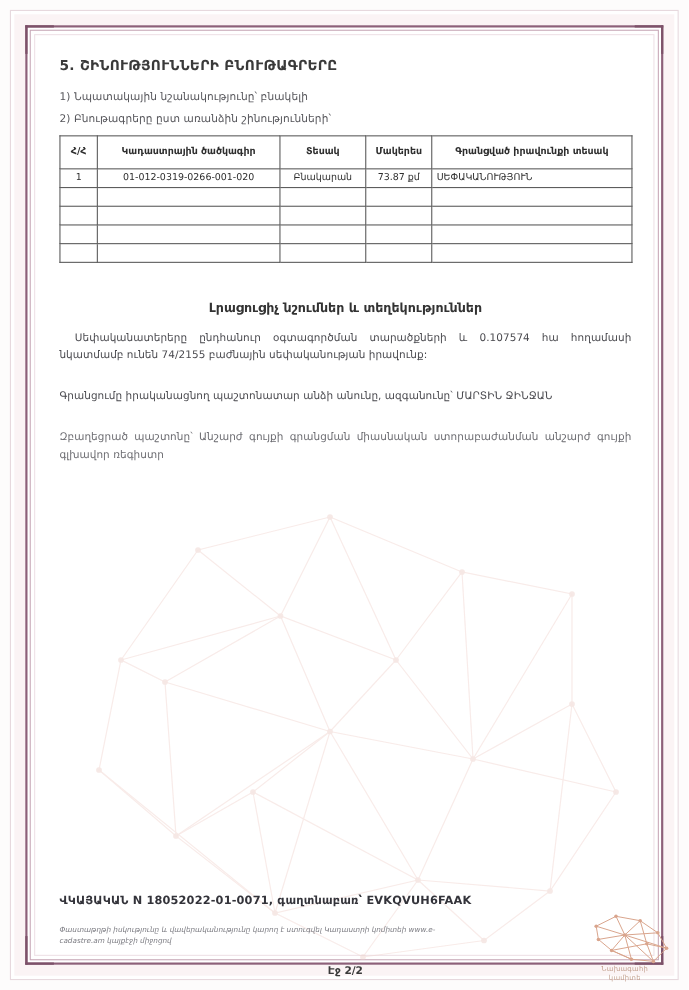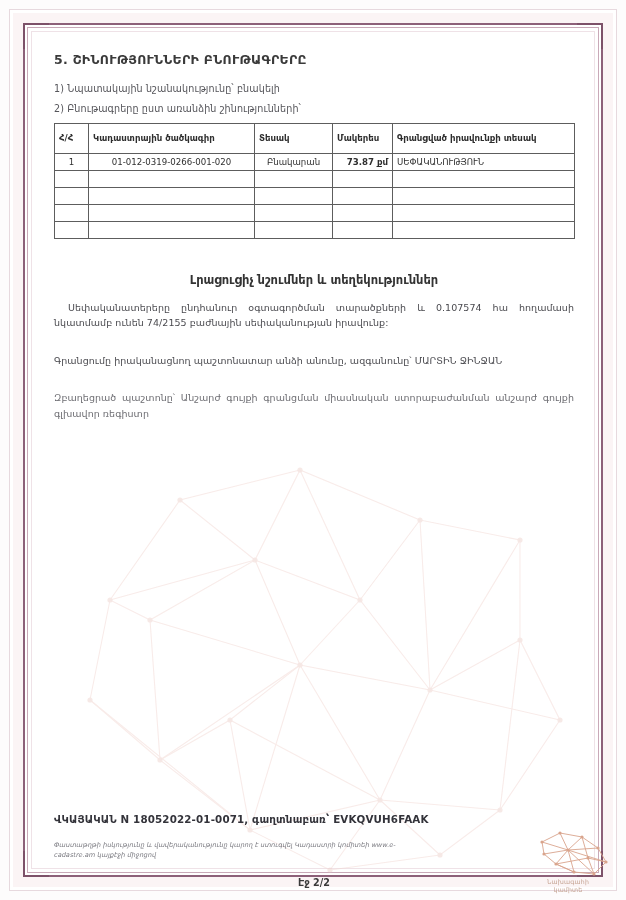--- a/index.html
+++ b/index.html
@@ -102,31 +102,31 @@
   }
   table.props th, table.props td {
     border: 1px solid #5d5d5d;
     font-size: 8.6px;
     color: #2e2e2e;
     padding: 3px 4px;
     vertical-align: middle;
   }
   table.props th {
     font-weight: bold;
-    text-align: left;
+    text-align: center;
     height: 30px;
     line-height: 1.25;
   }
   table.props td {
     height: 17px;
   }
   td.c-no   { text-align: center; }
   td.c-code { text-align: center;  padding-left: 5px; }
   td.c-type { text-align: center;  padding-left: 4px; }
-  td.c-area { text-align: right;  padding-left: 4px; font-weight: bold; }
+  td.c-area { text-align: center;  padding-left: 4px; }
   td.c-right{ text-align: left;  padding-left: 5px; }
 
   .col-no    { width: 34px; }
   .col-code  { width: 166px; }
   .col-type  { width: 78px; }
   .col-area  { width: 60px; }
   .col-right { width: 182px; }
 
   
   .notes-title {

